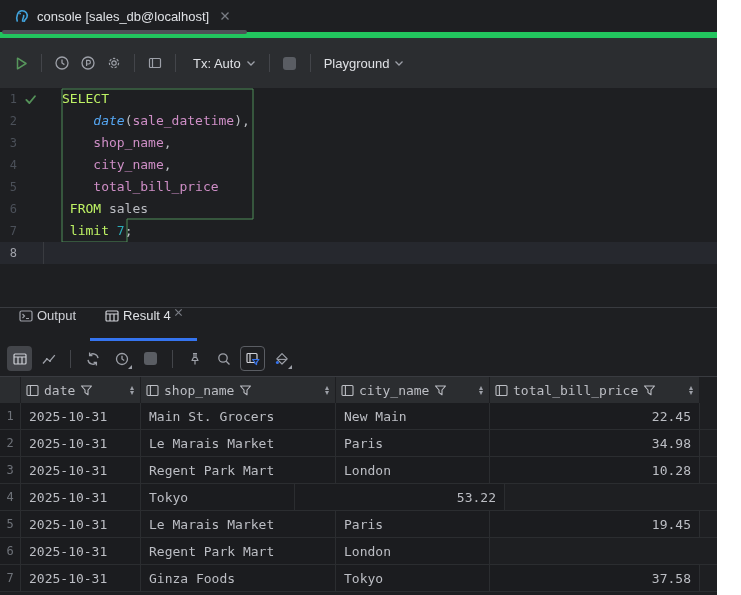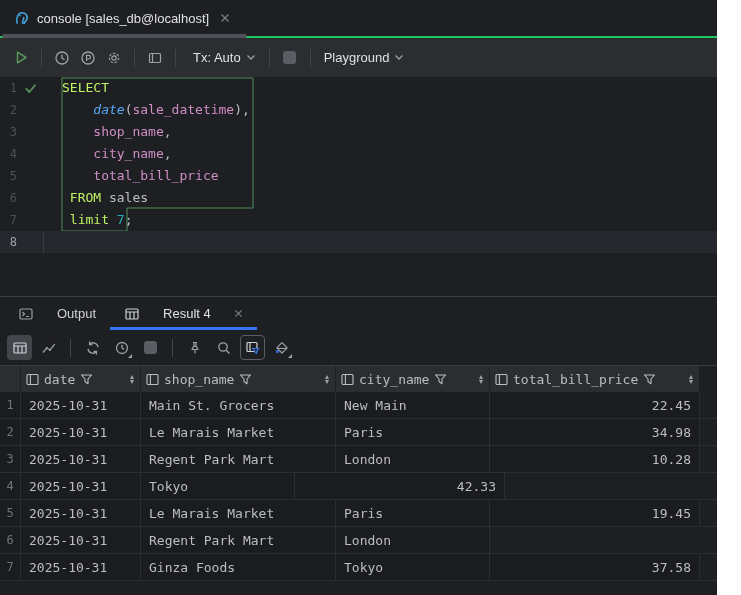--- a/index.html
+++ b/index.html
@@ -1,29 +1,29 @@
 <!DOCTYPE html>
 <html><head>
 <meta charset="utf-8">
 <style>
   * { margin:0; padding:0; box-sizing:border-box; }
   html,body { width:741px; height:595px; background:#ffffff; overflow:hidden; }
   body { font-family:"Liberation Sans", sans-serif; }
   .app { position:relative; width:717px; height:595px; background:#1E1F22; color:#DFE1E5; }
 
   
-  .tabbar { position:relative; height:38px; background:#1E1F22; border-bottom:2px solid #22c55e;
+  .tabbar { position:relative; height:38px; background:#1E1F22; border-bottom:6px solid #22c55e;
             display:flex; align-items:flex-start; }
   .etab { display:flex; align-items:center; gap:7px; padding:0 10px 0 14px; height:100%; }
   .etab .title { font-size:13px; color:#DFE1E5; }
   .tab-scroll-thumb { position:absolute; left:2px; bottom:-2px; width:245px; height:4px;
                       background:#4E5157; border-radius:2px; z-index:3; }
 
   
-  .toolbar { height:39px; background:#2B2D30; display:flex; align-items:center; padding:0 8px; }
+  .toolbar { height:50px; background:#2B2D30; display:flex; align-items:center; padding:0 8px; }
   .tbtn { width:26px; height:26px; border-radius:4px; display:flex; align-items:center; justify-content:center; }
   .sep { width:1px; height:18px; background:#43454A; margin:0 7px; }
   .dd { display:flex; align-items:center; gap:5px; font-size:13px; color:#DFE1E5; padding:0 6px; height:26px; border-radius:4px; }
   .stop-sq { width:13px; height:13px; border-radius:3px; background:#5A5D63; }
 
   
   .editor { position:relative; height:219px; background:#1E1F22;
             font-family:"DejaVu Sans Mono", monospace; font-size:13px; }
   .ed-line { position:relative; height:22px; line-height:22px; display:flex; white-space:pre; }
   .ed-line.current { background:#26282E; }
@@ -35,21 +35,21 @@
   .code { color:#BCBEC4; }
   .tok-kw { color:#bef264; }
   .tok-fn { color:#56A8F5; font-style:italic; }
   .tok-col { color:#CE8EC6; }
   .tok-num { color:#2AACB8; }
   .tok-pl { color:#BCBEC4; }
   .stmt-box { position:absolute; left:0; top:0; pointer-events:none; }
 
   
   .tw-tabs { height:34px; border-top:1px solid #393B40; background:#1E1F22; display:flex; align-items:stretch; padding-left:4px; }
-  .tw-tab { position:relative; display:flex; align-items:center; gap:23px; padding:0 14px; font-size:13px; color:#CED0D6; }
+  .tw-tab { position:relative; display:flex; gap:3px; padding:0 14px; font-size:13px; color:#CED0D6; }
   .tw-tab.active { color:#DFE1E5; }
   .tw-tab.active::after { content:""; position:absolute; left:0; right:0; bottom:0; height:3px; background:#3574F0; }
 
   
   .res-toolbar { height:35px; background:#1E1F22; display:flex; align-items:center; padding:0 5px; }
   .rbtn { position:relative; width:25px; height:25px; border-radius:4px; display:flex; align-items:center; justify-content:center; margin:0 2px; }
   .rbtn.active { background:#43454A; }
   .rbtn.boxed { border:1px solid #5A5D63; }
   .corner { position:absolute; right:2px; bottom:2px; width:0; height:0;
             border-left:4px solid transparent; border-bottom:4px solid #9DA0A8; }
@@ -355,21 +355,21 @@
           <div class="g-cell w0">2025-10-31</div>
           <div class="g-cell w1">Regent Park Mart</div>
           <div class="g-cell w2">London</div>
           <div class="g-cell w3 rt">10.28</div>
           <div class="g-rest"></div>
         </div>
         <div class="g-row">
           <div class="g-num">4</div>
           <div class="g-cell w0">2025-10-31</div>
           <div class="g-cell w2">Tokyo</div>
-          <div class="g-cell w3 rt">42.33</div>
+          <div class="g-cell w3 rt">53.22</div>
           <div class="g-rest"></div>
         </div>
         <div class="g-row">
           <div class="g-num">5</div>
           <div class="g-cell w0">2025-10-31</div>
           <div class="g-cell w1">Le Marais Market</div>
           <div class="g-cell w2">Paris</div>
           <div class="g-cell w3 rt">19.45</div>
           <div class="g-rest"></div>
         </div>

